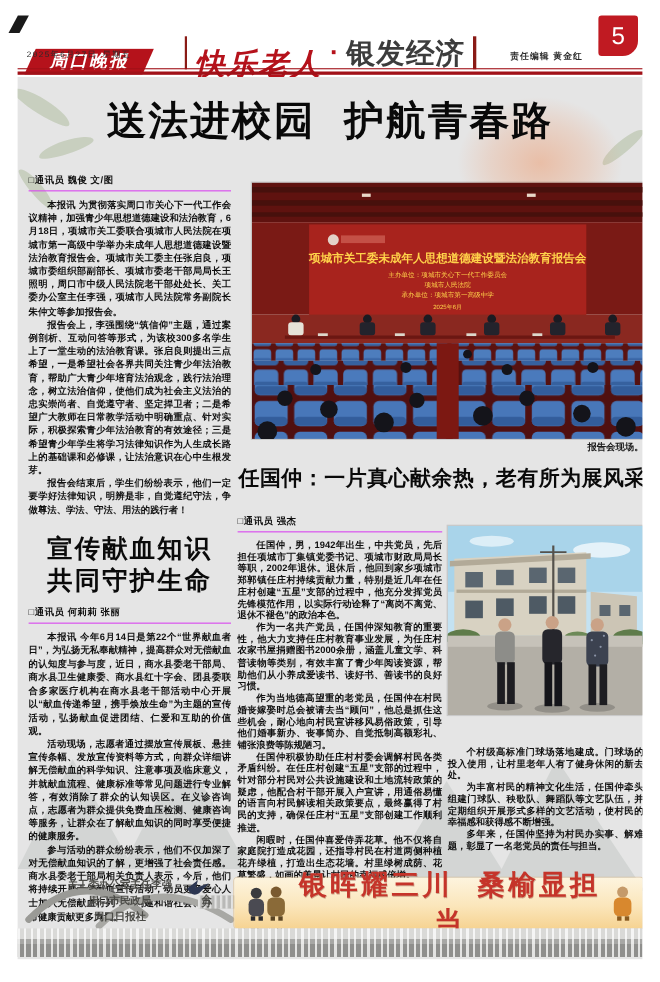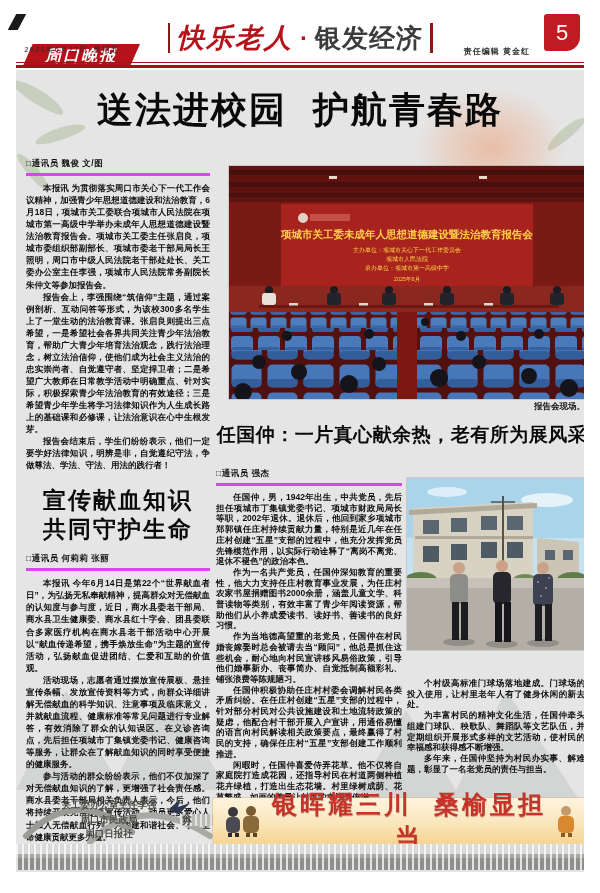--- a/index.html
+++ b/index.html
@@ -8,42 +8,42 @@
 
   
   .masthead-logo{position:absolute;left:22px;top:18px;width:118px;height:24px;background:#b5121b;
     clip-path:polygon(9% 0,100% 0,91% 100%,0 100%);display:flex;align-items:center;justify-content:center;margin-top:26px;}
   .masthead-logo span{color:#fff;font-weight:bold;font-style:italic;font-size:16px;letter-spacing:2px;}
   .logo-slash{position:absolute;top:14px;width:10px;height:16px;background:#1a1a1a;transform:skewX(-28deg);}
   .slash1{left:12px;}
   .masthead-date{position:absolute;left:24px;top:45px;font-size:7.5px;color:#2a2a2a;letter-spacing:1px;font-family:Liberation Mono, monospace;}
   .section-title{position:absolute;left:0;right:0;top:20px;text-align:center;display:flex;align-items:center;justify-content:center;gap:7px;}
   .sec-bar{display:inline-block;width:2.5px;height:30px;background:#8a1b16;}
-  .sec-left{color:#b5121b;font-size:27px;font-weight:900;font-style:italic;font-family:"Liberation Serif","DejaVu Serif",serif;letter-spacing:2px;}
+  .sec-left{color:#b5121b;font-size:27px;font-weight:900;font-style:italic;font-family:"Liberation Serif","DejaVu Serif",serif;letter-spacing:2px;margin-top:20px;}
   .sec-dot{color:#b5121b;font-size:24px;font-weight:900;}
   .sec-right{color:#3c3c3c;font-size:26px;font-weight:700;letter-spacing:1px;}
   .editor-credit{position:absolute;right:70px;top:46px;font-size:8px;font-weight:bold;color:#2a2a2a;letter-spacing:1px;}
   .page-num{position:absolute;right:20px;top:14px;width:36px;height:37px;background:#c01a22;color:#fff;
     border-radius:3px 3px 14px 3px;display:flex;align-items:center;justify-content:center;font-size:22px;}
   .head-rule{position:absolute;left:16px;right:16px;top:62px;}
   .head-rule .r1{height:1px;background:#a11118;}
   .head-rule .r2{height:3px;background:#a11118;margin-top:1.5px;}
 
   
   .content{position:absolute;left:16px;right:16px;top:70px;height:802px;background:#e5e5e5;overflow:hidden;}
   .leaf{position:absolute;background:rgba(145,165,120,0.35);border-radius:50% 50% 50% 50%/60% 60% 40% 40%;}
   .peach-blob{position:absolute;left:400px;top:18px;width:150px;height:120px;
     background:radial-gradient(closest-side,rgba(236,158,116,0.55),rgba(236,158,116,0.25) 60%,transparent);border-radius:50%;}
   .mountain{position:absolute;opacity:0.14;}
 
   .headline1{position:absolute;left:30px;right:30px;top:16px;text-align:center;color:#090909;
     font-size:36px;font-weight:900;letter-spacing:2px;font-family:"Liberation Sans","DejaVu Sans",sans-serif;}
   .headline1 .gap{display:inline-block;width:26px;}
 
-  .byline{font-size:8.5px;font-weight:bold;color:#111;border-bottom:3px solid #d946ef;padding-bottom:3px;margin:0 0 6px 0;letter-spacing:0.5px;}
+  .byline{font-size:8.5px;font-weight:bold;color:#111;border-bottom:1px solid #d946ef;padding-bottom:3px;margin:0 0 6px 0;letter-spacing:0.5px;}
   .art p{margin:0;font-size:8.5px;line-height:1.42;text-align:justify;text-indent:2em;color:#101010;font-weight:bold;}
   .art2 p{line-height:1.26;}
 
   .col-left{position:absolute;left:10px;top:88px;width:184px;}
   .headline3{margin:14px 0 8px 0;text-align:center;font-size:23px;font-weight:900;color:#0a0a0a;letter-spacing:2px;line-height:1.3;}
 
   .photo1{position:absolute;left:213px;top:96px;width:356px;height:233px;box-shadow:0 0 0 1px rgba(0,0,0,0.12);}
   .caption1{position:absolute;left:213px;top:331px;width:356px;text-align:right;font-size:8.5px;font-weight:bold;color:#1a1a1a;}
 
   .headline2{position:absolute;left:200px;top:352px;width:372px;text-align:center;font-size:19px;font-weight:900;color:#0a0a0a;letter-spacing:0.5px;}
@@ -118,21 +118,21 @@
       <p>本报讯 为贯彻落实周口市关心下一代工作会议精神，加强青少年思想道德建设和法治教育，6月18日，项城市关工委联合项城市人民法院在项城市第一高级中学举办未成年人思想道德建设暨法治教育报告会。项城市关工委主任张启良，项城市委组织部副部长、项城市委老干部局局长王照明，周口市中级人民法院老干部处处长、关工委办公室主任李强，项城市人民法院常务副院长朱仲文等参加报告会。</p>
       <p>报告会上，李强围绕“筑信仰”主题，通过案例剖析、互动问答等形式，为该校300多名学生上了一堂生动的法治教育课。张启良则提出三点希望，一是希望社会各界共同关注青少年法治教育，帮助广大青少年培育法治观念，践行法治理念，树立法治信仰，使他们成为社会主义法治的忠实崇尚者、自觉遵守者、坚定捍卫者；二是希望广大教师在日常教学活动中明确重点、针对实际，积极探索青少年法治教育的有效途径；三是希望青少年学生将学习法律知识作为人生成长路上的基础课和必修课，让法治意识在心中生根发芽。</p>
       <p>报告会结束后，学生们纷纷表示，他们一定要学好法律知识，明辨是非，自觉遵纪守法，争做尊法、学法、守法、用法的践行者！</p>
 
       <div class="headline3">
         <span>宣传献血知识</span><br>
         <span>共同守护生命</span>
       </div>
       <div class="byline">□通讯员 何莉莉 张丽</div>
       <p>本报讯 今年6月14日是第22个“世界献血者日”，为弘扬无私奉献精神，提高群众对无偿献血的认知度与参与度，近日，商水县委老干部局、商水县卫生健康委、商水县红十字会、团县委联合多家医疗机构在商水县老干部活动中心开展以“献血传递希望，携手焕放生命”为主题的宣传活动，弘扬献血促进团结、仁爱和互助的价值观。</p>
-      <p>活动现场，志愿者通过摆放宣传展板、悬挂宣传条幅、发放宣传资料等方式，向群众详细讲解无偿献血的科学知识、注意事项及临床意义，并就献血流程、健康标准等常见问题进行专业解答，有效消除了群众的认知误区。在义诊咨询点，先后担任项城市丁集镇党委书记、健康咨询等服务，让群众在了解献血知识的同时享受便捷的健康服务。</p>
+      <p>活动现场，志愿者通过摆放宣传展板、悬挂宣传条幅、发放宣传资料等方式，向群众详细讲解无偿献血的科学知识、注意事项及临床意义，并就献血流程、健康标准等常见问题进行专业解答，有效消除了群众的认知误区。在义诊咨询点，志愿者为群众提供免费血压检测、健康咨询等服务，让群众在了解献血知识的同时享受便捷的健康服务。</p>
       <p>参与活动的群众纷纷表示，他们不仅加深了对无偿献血知识的了解，更增强了社会责任感。商水县委老干部局相关负责人表示，今后，他们将持续开展无偿献血宣传活动，动员更多爱心人士加入无偿献血行列，为构建和谐社会、守护生命健康贡献更多力量。</p>
     </div>
 
     <svg class="photo1" viewBox="0 0 356 233">
       <defs>
         <pattern id="chairsSm" width="20" height="15" patternUnits="userSpaceOnUse">
           <rect width="20" height="15" fill="#5a1210"></rect>
           <rect x="1.5" y="1.5" width="16" height="12" rx="3" fill="#4d7dbd"></rect>
           <rect x="1.5" y="9.5" width="16" height="4" rx="2" fill="#3a66a6"></rect>
         </pattern>

